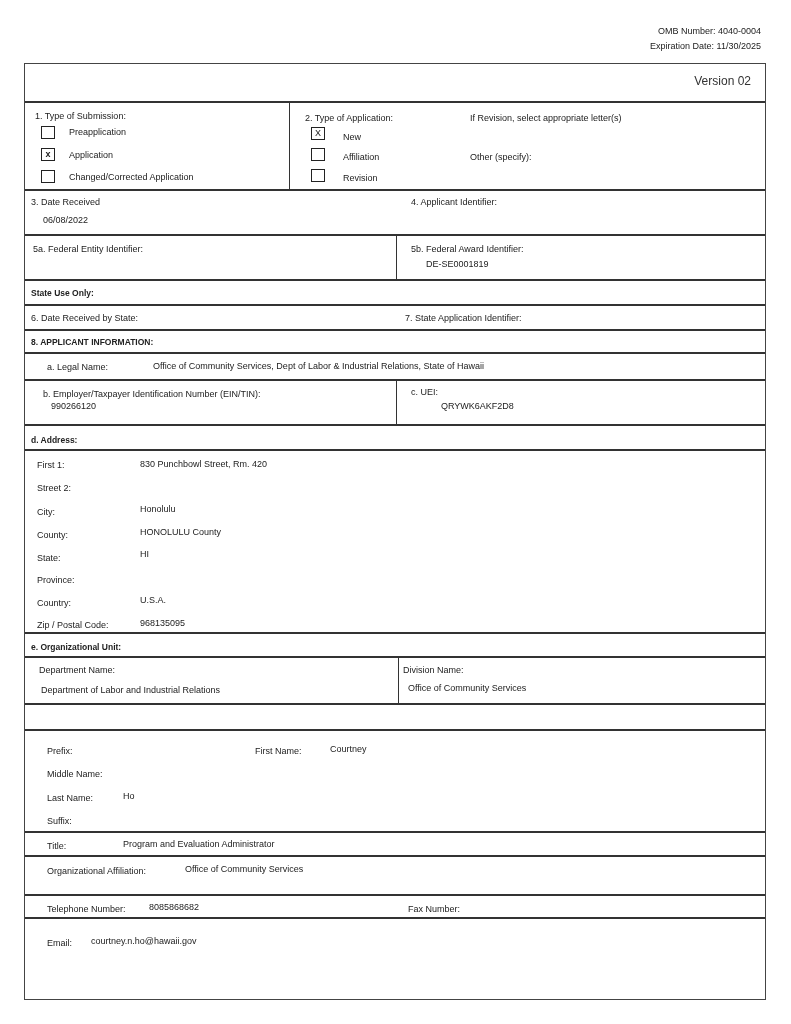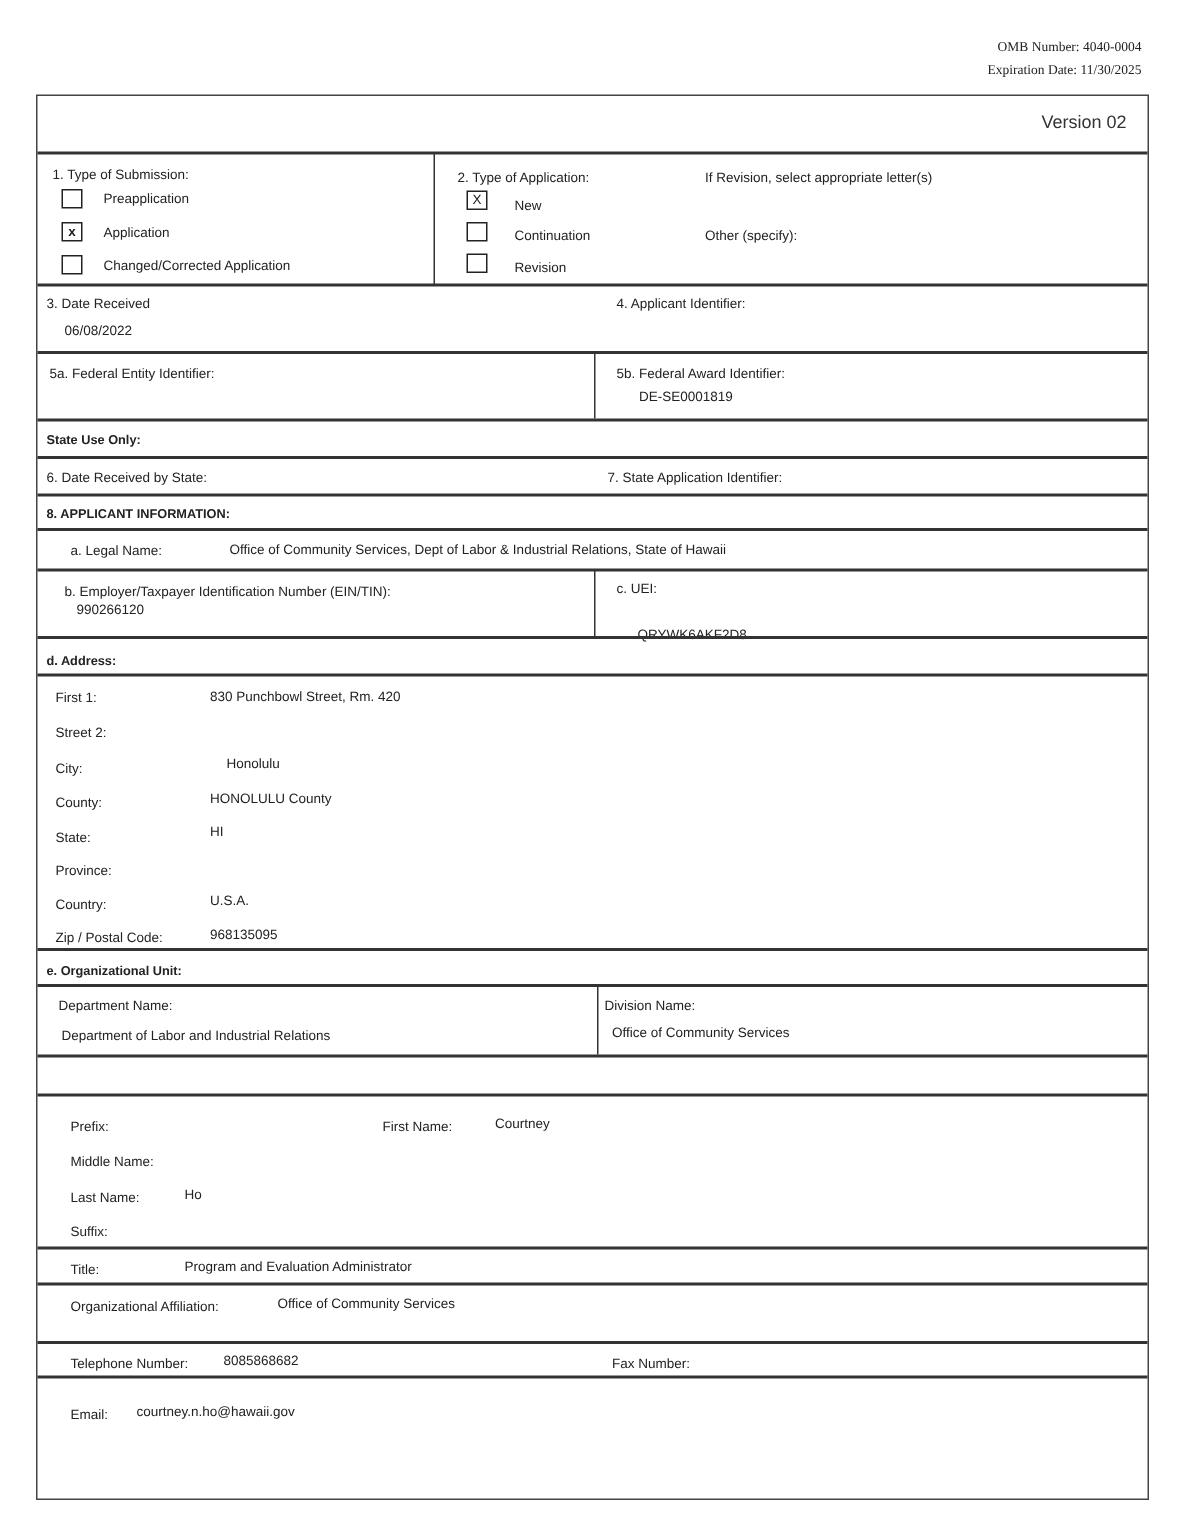--- a/index.html
+++ b/index.html
@@ -1,19 +1,19 @@
 <!DOCTYPE html>
 <html><head>
 <meta charset="utf-8">
 <style>
   html, body { margin: 0; padding: 0; background: #ffffff; }
   body { width: 791px; height: 1024px; position: relative; overflow: hidden;
          font-family: "Liberation Sans", sans-serif; color: #1a1a1a; }
   .omb { position: absolute; right: 30px; top: 24px; text-align: right;
-         font-family: Liberation Serif, serif; font-size: 9px; line-height: 15px; color: #222; }
+         font-family: Liberation Sans, sans-serif; font-size: 9px; line-height: 15px; color: #222; }
   .form { position: absolute; left: 24px; top: 63px; width: 742px; height: 937px;
           border: 1px solid #444; box-sizing: border-box; }
   .hline { position: absolute; left: 0; right: 0; height: 0; border-top: 2px solid #333; }
   .vline { position: absolute; width: 0; border-left: 1px solid #333; }
   .txt { position: absolute; font-size: 9px; white-space: nowrap; color: #222; }
   .bold { font-weight: bold; }
   .title { position: absolute; left: 10px; top: 10px; font-size: 12px; font-weight: bold; letter-spacing: -0.2px; }
   .version { position: absolute; right: 14px; top: 10px; font-size: 12px; color: #333; }
   .cb { position: absolute; width: 14px; height: 13px; border: 1px solid #222; box-sizing: border-box;
         font-size: 9px; text-align: center; line-height: 11px; }
@@ -37,21 +37,21 @@
   <div class="txt" style="left:44px; top:63px;">Preapplication</div>
   <div class="cb" style="left:16px; top:84px; font-weight:bold;">x</div>
   <div class="txt" style="left:44px; top:86px;">Application</div>
   <div class="cb" style="left:16px; top:106px;"></div>
   <div class="txt" style="left:44px; top:108px;">Changed/Corrected Application</div>
 
   <div class="txt" style="left:280px; top:49px;">2.  Type of Application:</div>
   <div class="cb" style="left:286px; top:63px;">X</div>
   <div class="txt" style="left:318px; top:68px;">New</div>
   <div class="cb" style="left:286px; top:84px;"></div>
-  <div class="txt" style="left:318px; top:88px;">Continuation</div>
+  <div class="txt" style="left:318px; top:88px;">Affiliation</div>
   <div class="cb" style="left:286px; top:105px;"></div>
   <div class="txt" style="left:318px; top:109px;">Revision</div>
   <div class="txt" style="left:445px; top:49px;">If Revision, select appropriate letter(s)</div>
   <div class="txt" style="left:445px; top:88px;">Other (specify):</div>
   <div class="hline" style="top:125px;"></div>
 
   <div class="txt" style="left:6px; top:133px;">3. Date Received</div>
   <div class="txt" style="left:18px; top:151px;">06/08/2022</div>
   <div class="txt" style="left:386px; top:133px;">4. Applicant Identifier:</div>
   <div class="hline" style="top:170px;"></div>
@@ -70,30 +70,30 @@
 
   <div class="txt bold" style="left:6px; top:273px; font-size:8.5px;">8. APPLICANT INFORMATION:</div>
   <div class="hline" style="top:288px;"></div>
   <div class="txt" style="left:22px; top:298px;">a. Legal Name:</div>
   <div class="txt" style="left:128px; top:297px;">Office of Community Services, Dept of Labor &amp; Industrial Relations, State of Hawaii</div>
   <div class="hline" style="top:315px;"></div>
   <div class="vline" style="left:371px; top:316px; height:44px;"></div>
   <div class="txt" style="left:18px; top:325px;">b.  Employer/Taxpayer Identification Number (EIN/TIN):</div>
   <div class="txt" style="left:26px; top:337px;">990266120</div>
   <div class="txt" style="left:386px; top:323px;">c.  UEI:</div>
-  <div class="txt" style="left:400px; top:337px;margin-top:17px;">QRYWK6AKF2D8</div>
+  <div class="txt" style="left:416px; top:337px;">QRYWK6AKF2D8</div>
   <div class="hline" style="top:360px;"></div>
 
   <div class="txt bold" style="left:6px; top:371px; font-size:8.5px;">d. Address:</div>
   <div class="hline" style="top:385px;"></div>
   <div class="txt" style="left:12px; top:396px;">First 1:</div>
   <div class="txt" style="left:115px; top:395px;">830 Punchbowl Street, Rm. 420</div>
   <div class="txt" style="left:12px; top:419px;">Street 2:</div>
   <div class="txt" style="left:12px; top:443px;">City:</div>
-  <div class="txt" style="left:115px; top:440px;margin-left:11px;">Honolulu</div>
+  <div class="txt" style="left:115px; top:440px;">Honolulu</div>
   <div class="txt" style="left:12px; top:466px;">County:</div>
   <div class="txt" style="left:115px; top:463px;">HONOLULU County</div>
   <div class="txt" style="left:12px; top:489px;">State:</div>
   <div class="txt" style="left:115px; top:485px;">HI</div>
   <div class="txt" style="left:12px; top:511px;">Province:</div>
   <div class="txt" style="left:12px; top:534px;">Country:</div>
   <div class="txt" style="left:115px; top:531px;">U.S.A.</div>
   <div class="txt" style="left:12px; top:556px;">Zip / Postal Code:</div>
   <div class="txt" style="left:115px; top:554px;">968135095</div>
   <div class="hline" style="top:568px;"></div>

